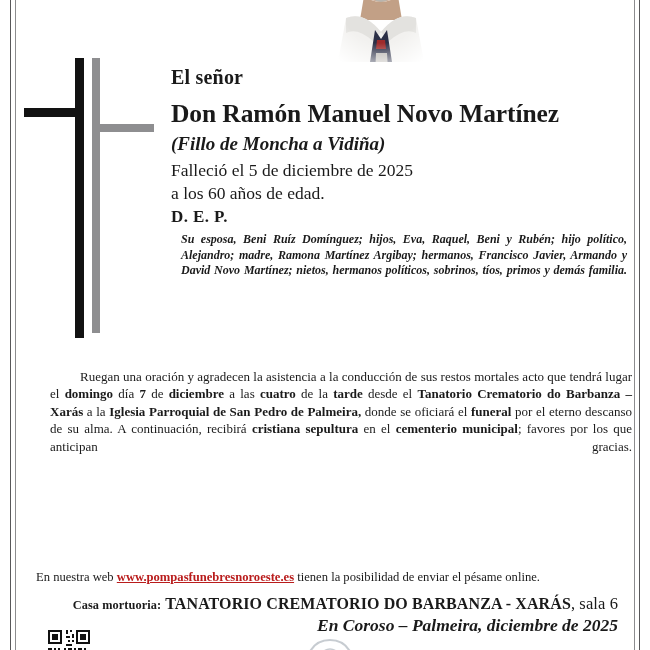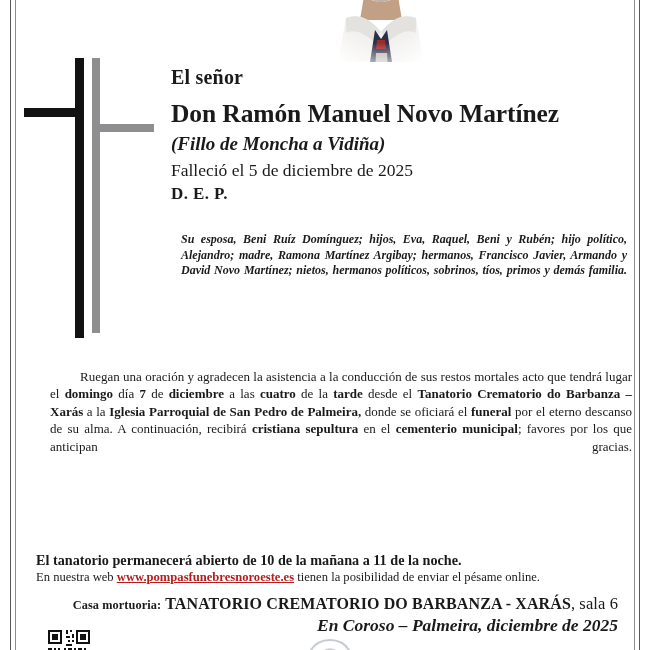--- a/index.html
+++ b/index.html
@@ -122,30 +122,30 @@
     <span class="cx-shadow-h"></span>
     <span class="cx-main-v"></span>
     <span class="cx-main-h"></span>
   </div>
 
   <div class="head">
     <div class="h-senor">El señor</div>
     <div class="h-name">Don Ramón Manuel Novo Martínez</div>
     <div class="h-alias">(Fillo de Moncha a Vidiña)</div>
     <div class="h-died">Falleció el 5 de diciembre de 2025</div>
+    <div class="h-age">a los 60 años de edad.</div>
     <div class="h-dep">D. E. P.</div>
   </div>
 
   <div class="family">Su esposa, Beni Ruíz Domínguez; hijos, Eva, Raquel, Beni y Rubén; hijo político, Alejandro; madre, Ramona Martínez Argibay; hermanos, Francisco Javier, Armando y David Novo Martínez; nietos, hermanos políticos, sobrinos, tíos, primos y demás familia.</div>
 
   <div class="body-text">
     <span>Ruegan una oración y agradecen la asistencia a la conducción de sus restos mortales acto que tendrá lugar el </span><b>domingo</b><span> día </span><b>7</b><span> de </span><b>diciembre</b><span> a las </span><b>cuatro</b><span> de la </span><b>tarde</b><span> desde el </span><b>Tanatorio Crematorio do Barbanza – Xarás</b><span> a la </span><b>Iglesia Parroquial de San Pedro de Palmeira,</b><span> donde se oficiará el </span><b>funeral</b><span> por el eterno descanso de su alma. A continuación, recibirá </span><b>cristiana sepultura</b><span> en el </span><b>cementerio municipal</b><span>; favores por los que anticipan gracias.</span>
   </div>
 
-  <div class="note-hours">El tanatorio permanecerá abierto de 10 de la mañana a 11 de la noche.</div>
 
   <div class="note-web">
     <span>En nuestra web </span><a href="#">www.pompasfunebresnoroeste.es</a><span> tienen la posibilidad de enviar el pésame online.</span>
   </div>
 
   <div class="casa">
     <span class="lbl">Casa mortuoria:</span>
     <span class="val">TANATORIO CREMATORIO DO BARBANZA - XARÁS</span><span class="sala">, sala 6</span>
   </div>
 

